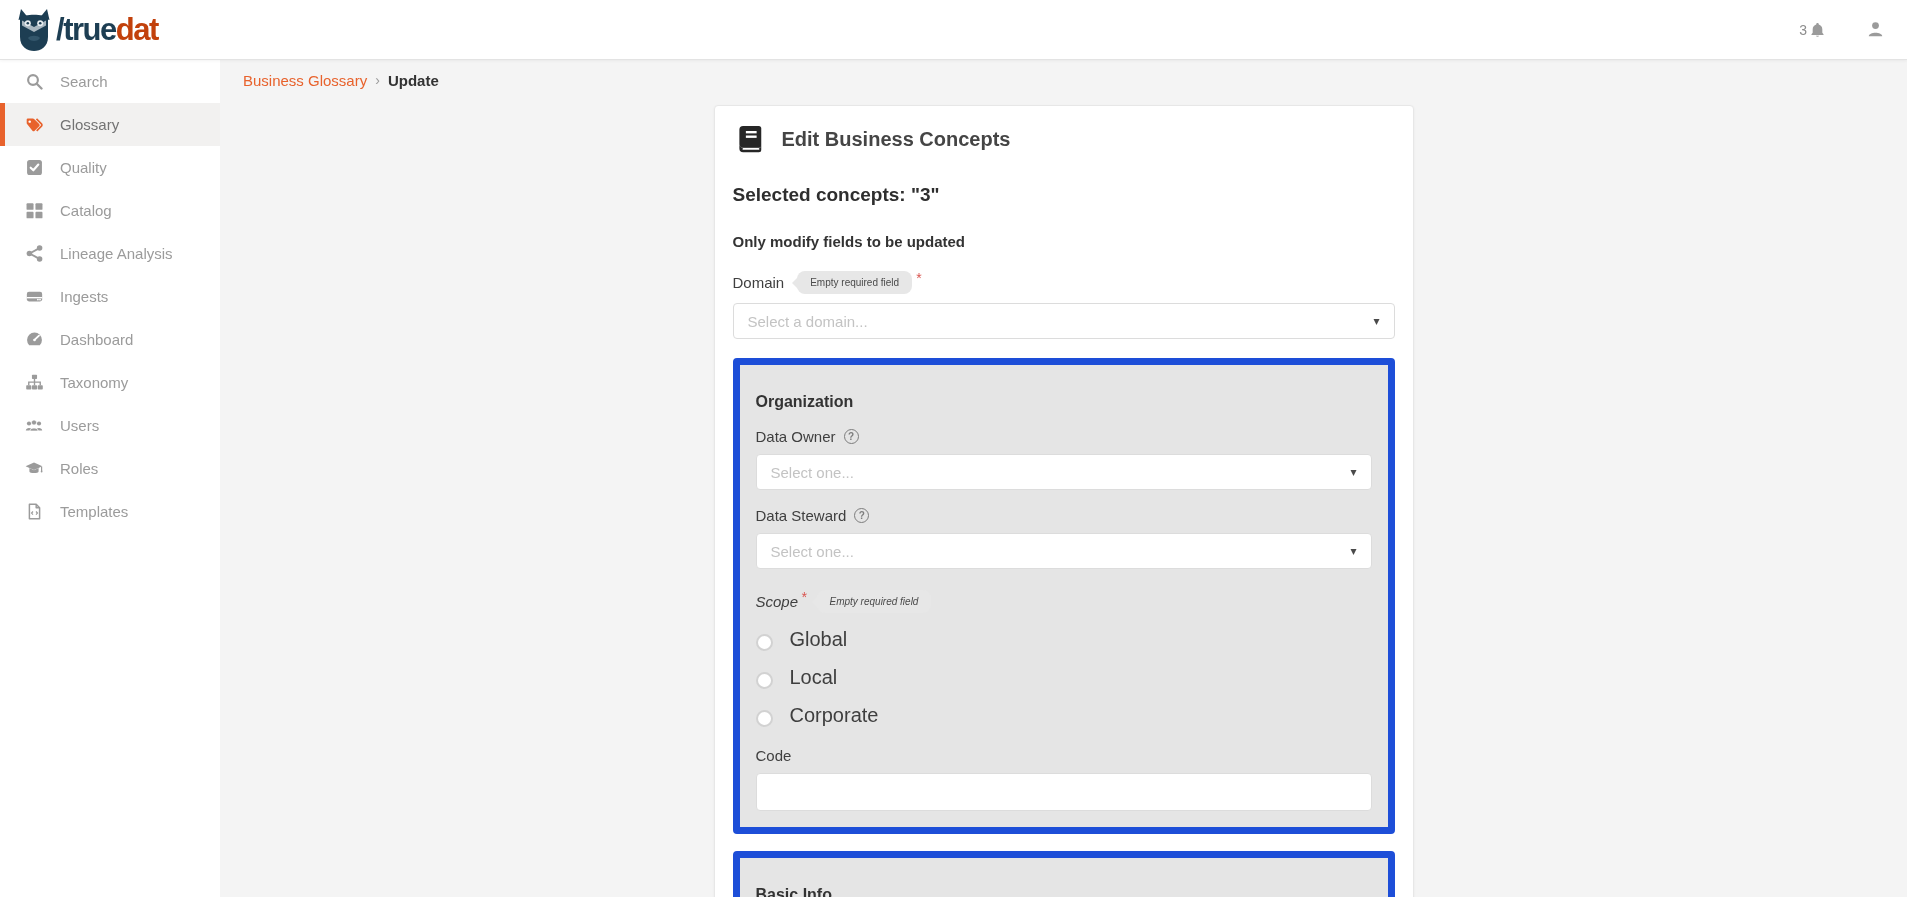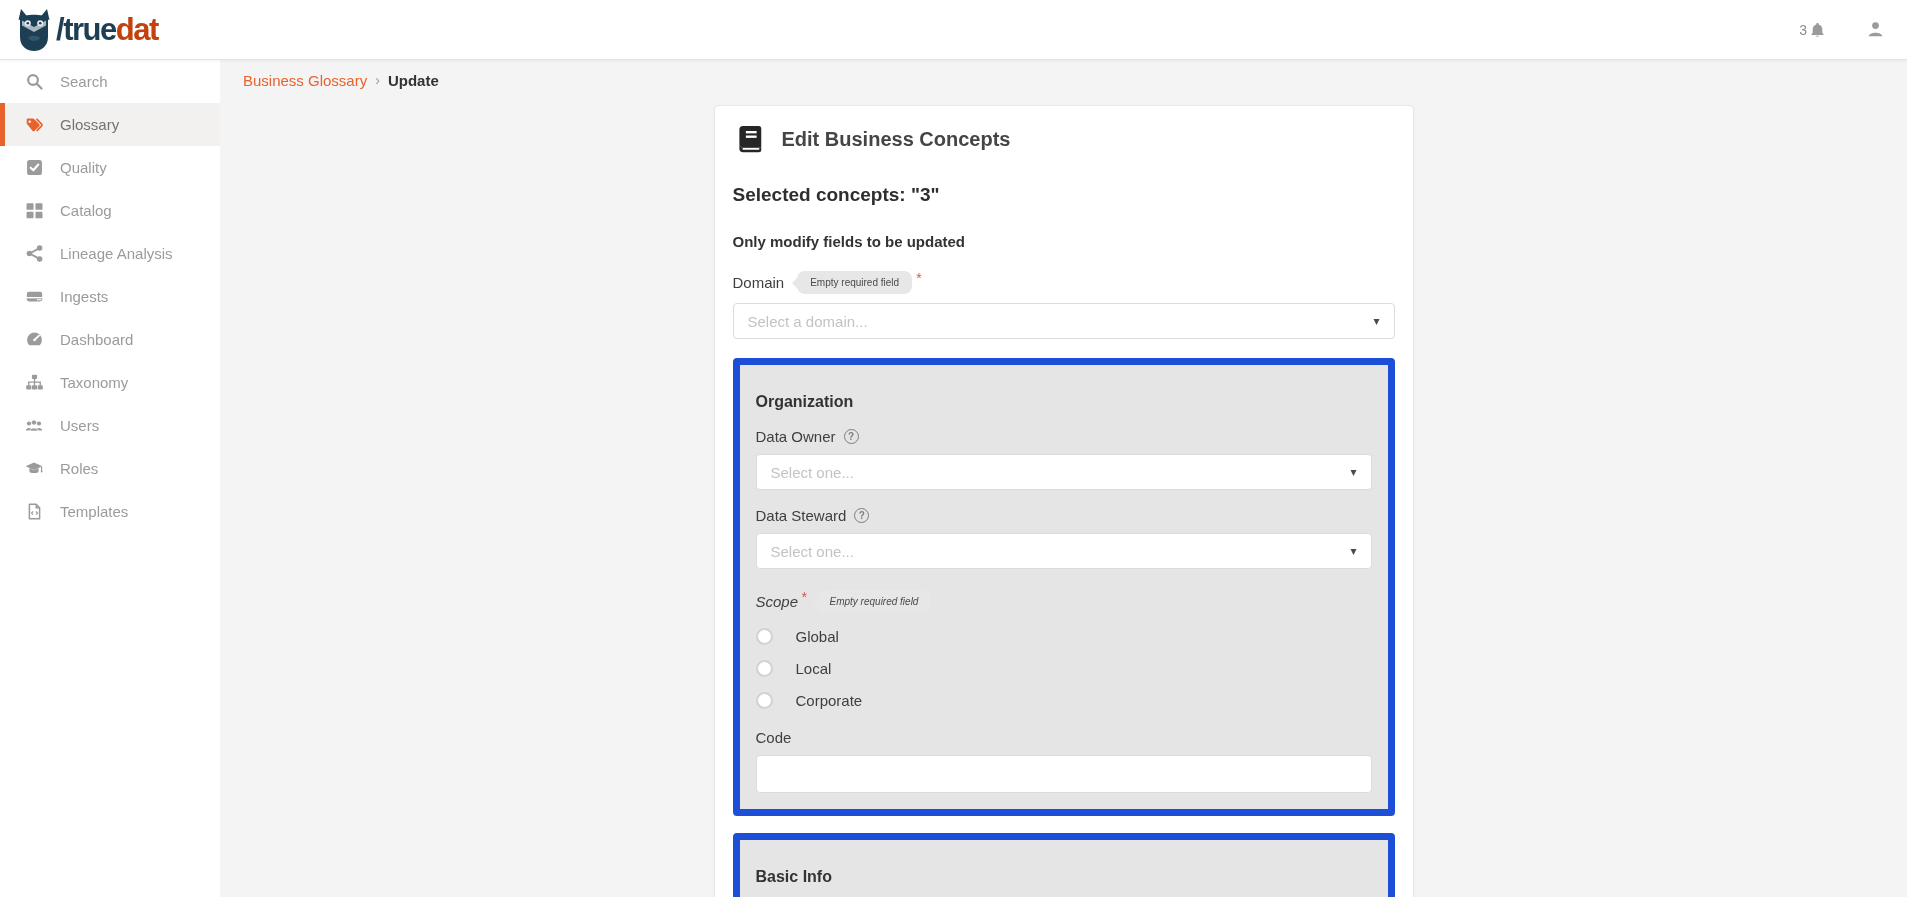--- a/index.html
+++ b/index.html
@@ -87,21 +87,21 @@
   .select .caret { color: #4a4a4a; font-size: 12px; line-height: 1; }
 
   .section-box {
     margin-top: 19px; border: 7px solid #1d4ed8; border-radius: 4px;
     padding: 28px 16px 16px; background: #e5e5e5;
   }
   .section-heading { font-size: 16px; font-weight: 700; color: #333; }
   .mt-inner { margin-top: 17px; }
   .mt-scope { margin-top: 21px; font-style: italic; }
 
-  .radio-row { margin-top: 15px; display: flex; align-items: flex-end; gap: 23px; font-size: 15px; color: #3f3f3f; cursor: pointer; }
+  .radio-row { margin-top: 15px; display: flex; align-items: flex-end; gap: 17px; font-size: 20px; color: #3f3f3f; cursor: pointer; }
   .radio {
     width: 17px; height: 17px; border: 2px solid #d2d2d2; border-radius: 50%; background: #fff; flex: 0 0 17px;
   }
   .text-input {
     margin-top: 9px; width: 100%; height: 38px; border: 1px solid #dcdcdc; border-radius: 4px;
     font-family: inherit; font-size: 15px; padding: 0 12px; color: #3f3f3f; outline: none; display: block;
   }
 </style>
 </head>
 <body>

